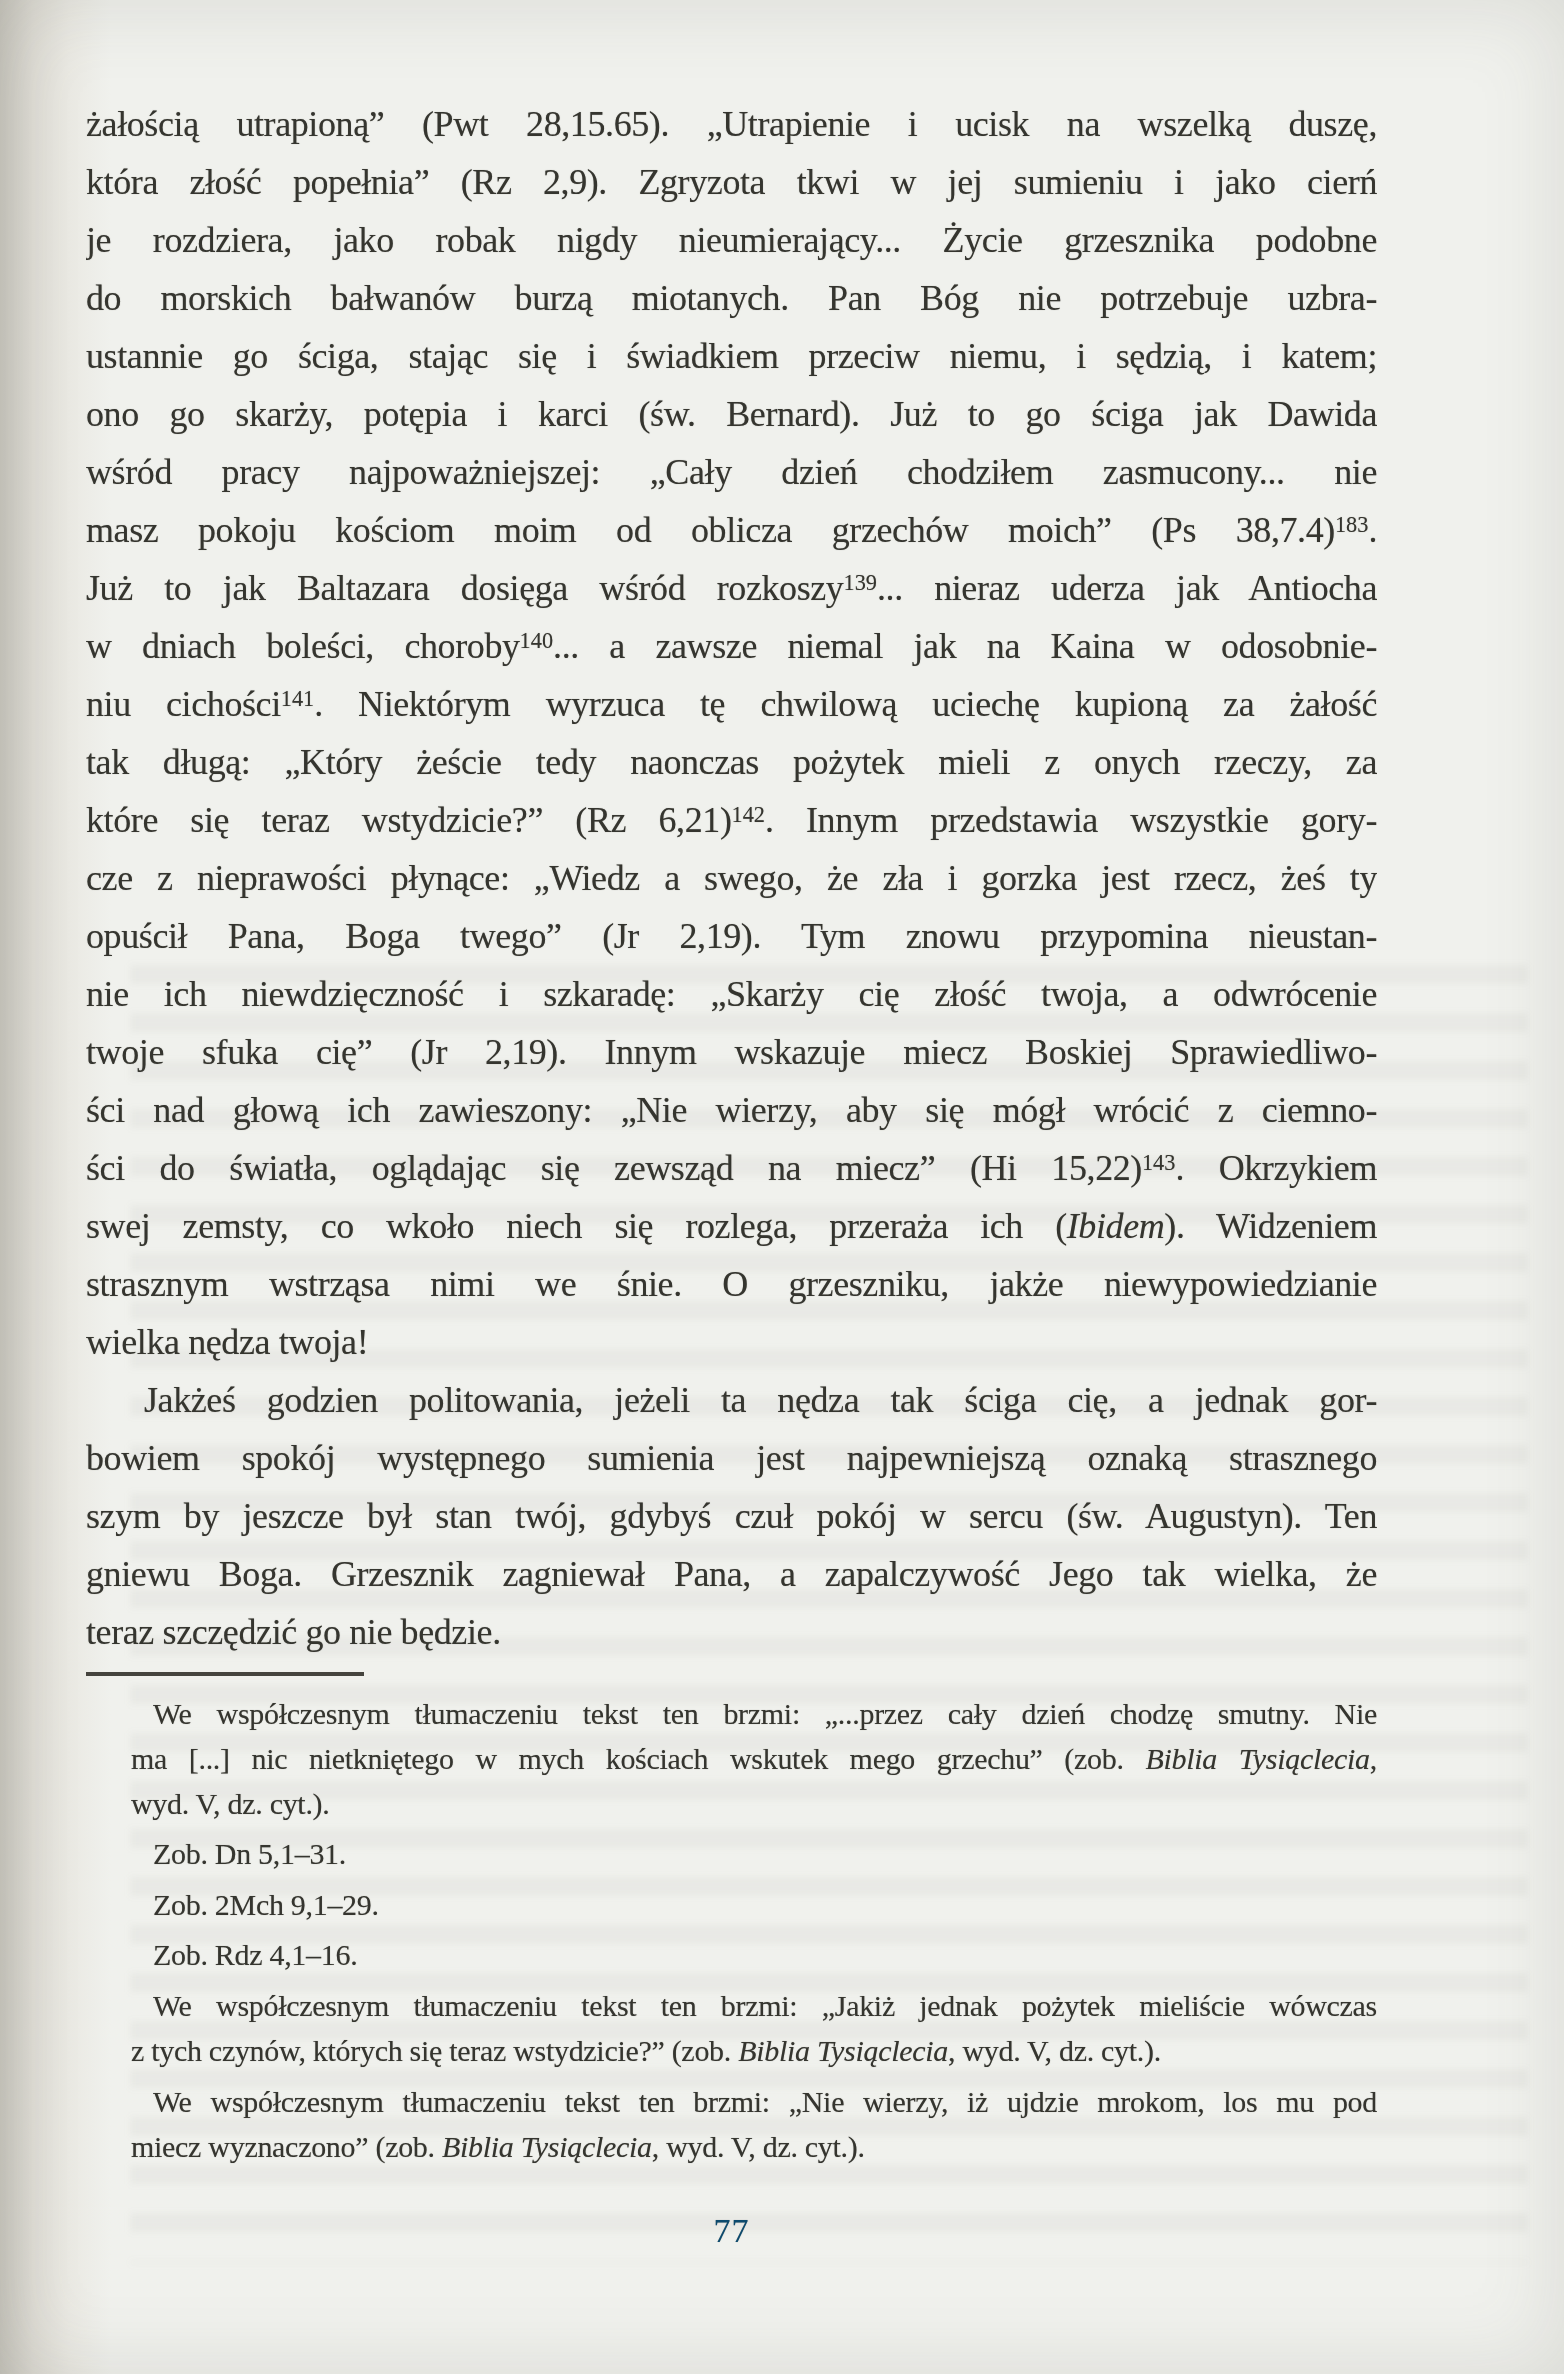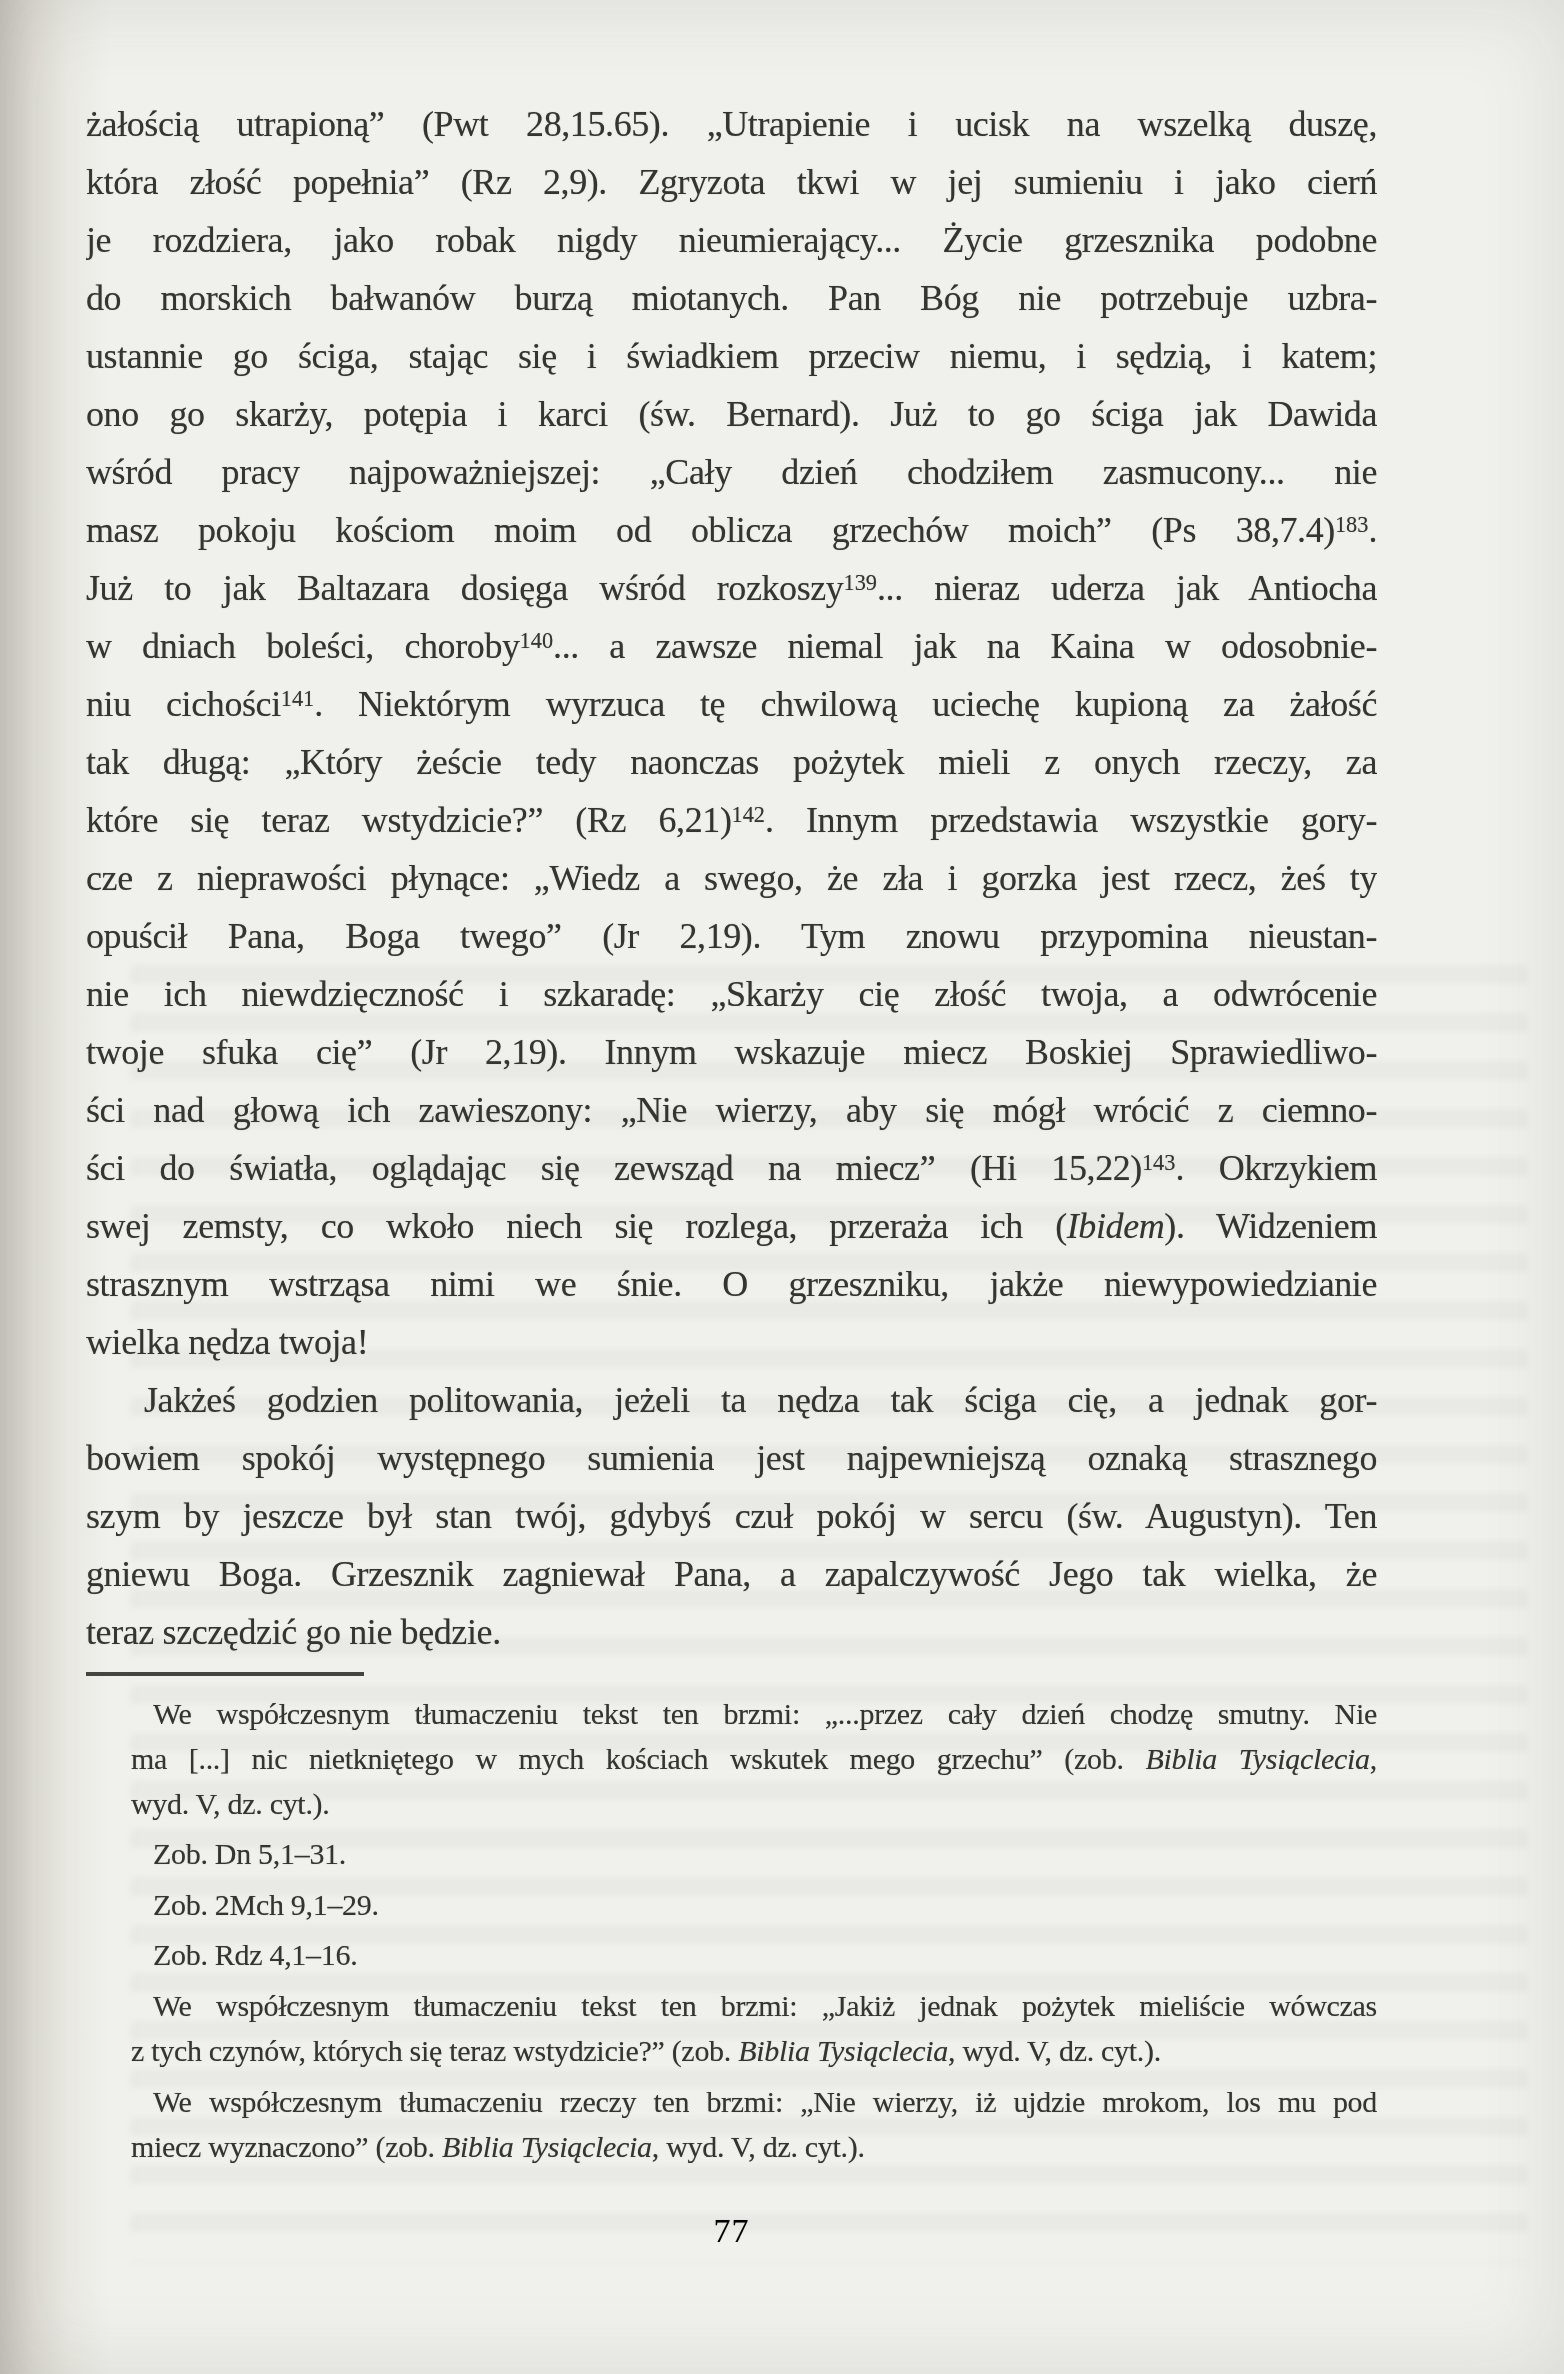--- a/index.html
+++ b/index.html
@@ -38,21 +38,21 @@
   .footnotes { margin-top:15px; font-size:30px; letter-spacing:-0.3px; }
   .footnote { margin-bottom:5.6px; }
   .fn-line {
     position:relative; margin-left:45px; height:45px; line-height:45px; overflow:hidden;
     text-align:justify; text-align-last:justify;
     text-shadow:0 0 0.9px rgba(72,70,62,0.5);
   }
   .fn-line.first { margin-left:67px; }
   .fn-line.last { text-align-last:left; }
   .page-number {
-    margin-top:43px; text-align:center; font-size:34px; color:#000000;
+    margin-top:43px; text-align:center; font-size:34px; color:#0c4a6e;
     letter-spacing:0.9px; text-shadow:0 0 0.9px rgba(72,70,62,0.45);
   }
   i { }
 </style>
 </head>
 <body>
 
 <div class="page">
   <div class="gutter-shadow"></div>
   <div class="bleed"></div>
@@ -105,21 +105,21 @@
           <div class="fn-line first last">Zob. 2Mch 9,1–29.</div>
         </div>
         <div class="footnote">
           <div class="fn-line first last">Zob. Rdz 4,1–16.</div>
         </div>
         <div class="footnote">
           <div class="fn-line first">We współczesnym tłumaczeniu tekst ten brzmi: „Jakiż jednak pożytek mieliście wówczas</div>
           <div class="fn-line last">z tych czynów, których się teraz wstydzicie?” (zob. <i>Biblia Tysiąclecia</i>, wyd. V, dz. cyt.).</div>
         </div>
         <div class="footnote">
-          <div class="fn-line first">We współczesnym tłumaczeniu rzeczy ten brzmi: „Nie wierzy, iż ujdzie mrokom, los mu pod</div>
+          <div class="fn-line first">We współczesnym tłumaczeniu tekst ten brzmi: „Nie wierzy, iż ujdzie mrokom, los mu pod</div>
           <div class="fn-line last">miecz wyznaczono” (zob. <i>Biblia Tysiąclecia</i>, wyd. V, dz. cyt.).</div>
         </div>
       </section>
     <div class="page-number">77</div>
   </div>
 
   <div class="vignette"></div>
 </div>
 
 

